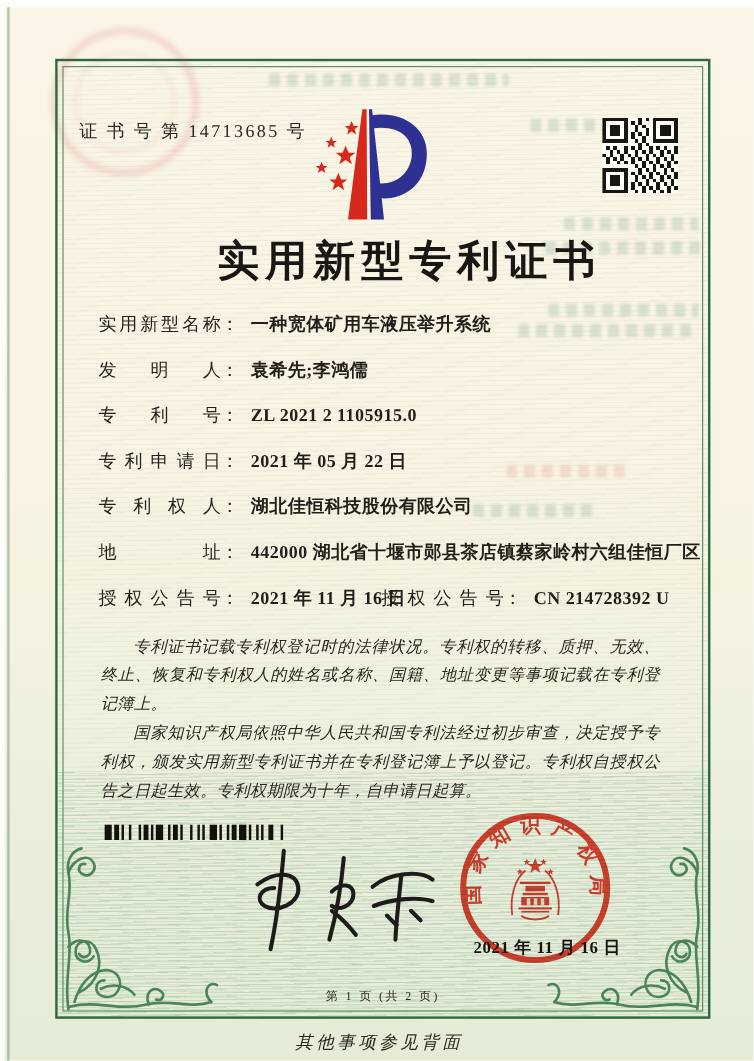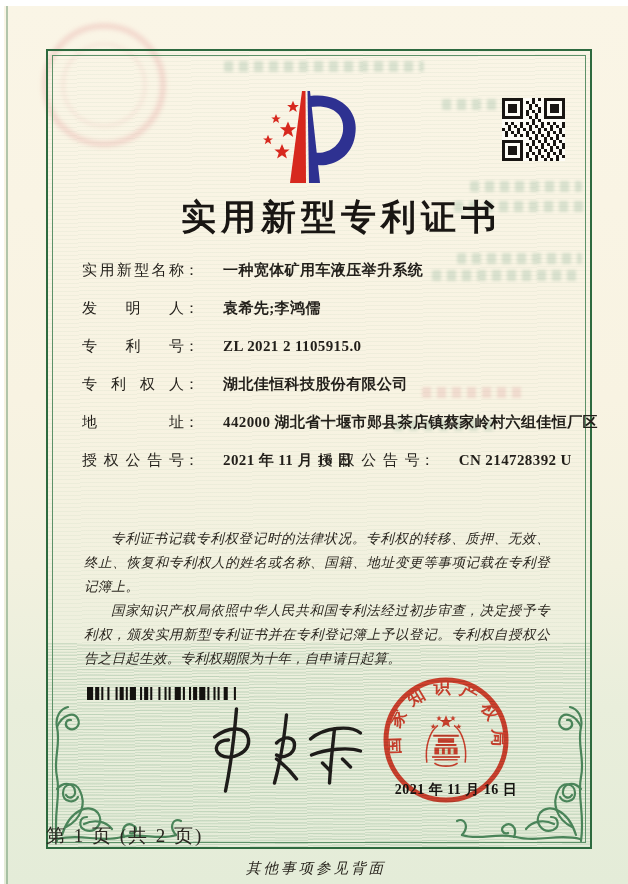--- a/index.html
+++ b/index.html
@@ -51,21 +51,21 @@
   .qr{position:absolute;left:500px;top:95px;width:63px;height:63px;background:#fdfcf6;}
   .title{
     position:absolute;left:44px;top:191px;width:546px;text-align:center;
     font-size:35px;font-weight:700;letter-spacing:5px;color:#191613;padding-left:22px;
   }
   
   .fields{position:absolute;left:80px;top:258px;width:478px;font-size:15px;color:#221f1a;}
   .frow{height:23px;margin-bottom:15px;white-space:nowrap;}
   .flabel{display:inline-block;width:102px;text-align:justify;text-align-last:justify;font-weight:500;}
   .fcolon{display:inline-block;}
-  .fvalue{margin-left:24px;font-weight:600;letter-spacing:.4px;}
+  .fvalue{margin-left:10px;font-weight:600;letter-spacing:.4px;}
   .gpair1{display:inline-block;width:232px;}
   
   .paras{
     position:absolute;left:82px;top:524px;width:466px;
     font-size:13.5px;line-height:24px;text-align:justify;
     font-style:italic;color:#2a261f;letter-spacing:.3px;
   }
   .paras p{margin:0;text-indent:2em;}
   
   .barcode{position:absolute;left:85px;top:684px;width:153px;height:13px;}
@@ -74,22 +74,22 @@
   .sig{position:absolute;left:180px;top:700px;width:190px;height:92px;}
   .seal{position:absolute;left:378px;top:671px;width:132px;height:132px;mix-blend-mode:multiply;opacity:.95;}
   .seal-date{
     position:absolute;left:383px;top:778px;width:142px;text-align:center;
     font-size:14px;font-weight:600;letter-spacing:.5px;color:#151310;z-index:5;
   }
   .flourish{position:absolute;width:132px;height:152px;color:#4a8459;}
   .flo-bl{left:48px;top:690px;}
   .flo-br{left:454px;top:690px;transform:scaleX(-1);}
   .page-ind{
-    position:absolute;left:44px;top:820px;width:546px;text-align:left;
-    font-size:19px;color:#2a2620;letter-spacing:2px;
+    position:absolute;left:44px;top:820px;width:546px;text-align:center;
+    font-size:10px;color:#2a2620;letter-spacing:2px;
   }
   .back-note{
     position:absolute;left:0;top:856px;width:628px;text-align:center;
     font-size:14.5px;font-style:italic;letter-spacing:3px;color:#2a261f;
   }
   
   .edge-top{position:absolute;left:0;top:0;width:100%;height:3px;background:#fff;}
   .edge-left{position:absolute;left:0;top:0;width:2px;height:100%;background:#fff;}
 </style>
 </head>
@@ -128,20 +128,21 @@
         <path d="M16,134 C32,126 36,110 30,98 C26,88 13,90 13,100 C13,109 24,111 28,104"></path>
         <path d="M34,131 C44,126 56,128 62,136"></path>
       </g>
     </defs>
     <use href="#flo"></use>
   </svg>
   <svg class="flourish flo-br" viewBox="0 0 132 152">
     <use href="#flo"></use>
   </svg>
 
+  <div class="cert-no">证 书 号 第 14713685 号</div>
 
   <svg class="logo" viewBox="0 0 132 110">
     <defs>
       <path id="star" d="M0,-10 L2.94,-3.09 L9.51,-3.09 L4.05,1.18 L6.12,8.09 L0,4 L-6.12,8.09 L-4.05,1.18 L-9.51,-3.09 L-2.94,-3.09 Z"></path>
     </defs>
 
     <polygon points="62,8 65.5,8 66,100 50,100" fill="#d7281e"></polygon>
 
     <polygon points="67.5,8 70,8 80,100 69,100" fill="#2e3191"></polygon>
 
@@ -281,20 +282,23 @@
     <div class="frow">
       <span class="flabel">实用新型名称</span><span class="fcolon">：</span><span class="fvalue">一种宽体矿用车液压举升系统</span>
     </div>
     <div class="frow">
       <span class="flabel">发明人</span><span class="fcolon">：</span><span class="fvalue">袁希先;李鸿儒</span>
     </div>
     <div class="frow">
       <span class="flabel">专利号</span><span class="fcolon">：</span><span class="fvalue">ZL 2021 2 1105915.0</span>
     </div>
     <div class="frow">
+      <span class="flabel">专利申请日</span><span class="fcolon">：</span><span class="fvalue">2021 年 05 月 22 日</span>
+    </div>
+    <div class="frow">
       <span class="flabel">专利权人</span><span class="fcolon">：</span><span class="fvalue">湖北佳恒科技股份有限公司</span>
     </div>
     <div class="frow">
       <span class="flabel">地址</span><span class="fcolon">：</span><span class="fvalue">442000 湖北省十堰市郧县茶店镇蔡家岭村六组佳恒厂区</span>
     </div>
     <div class="frow">
       <span class="gpair1"><span class="flabel">授权公告号</span><span class="fcolon">：</span><span class="fvalue">2021 年 11 月 16 日</span></span>
       <span class="gpair2"><span class="flabel">授权公告号</span><span class="fcolon">：</span><span class="fvalue">CN 214728392 U</span></span>
     </div>
   </div>

